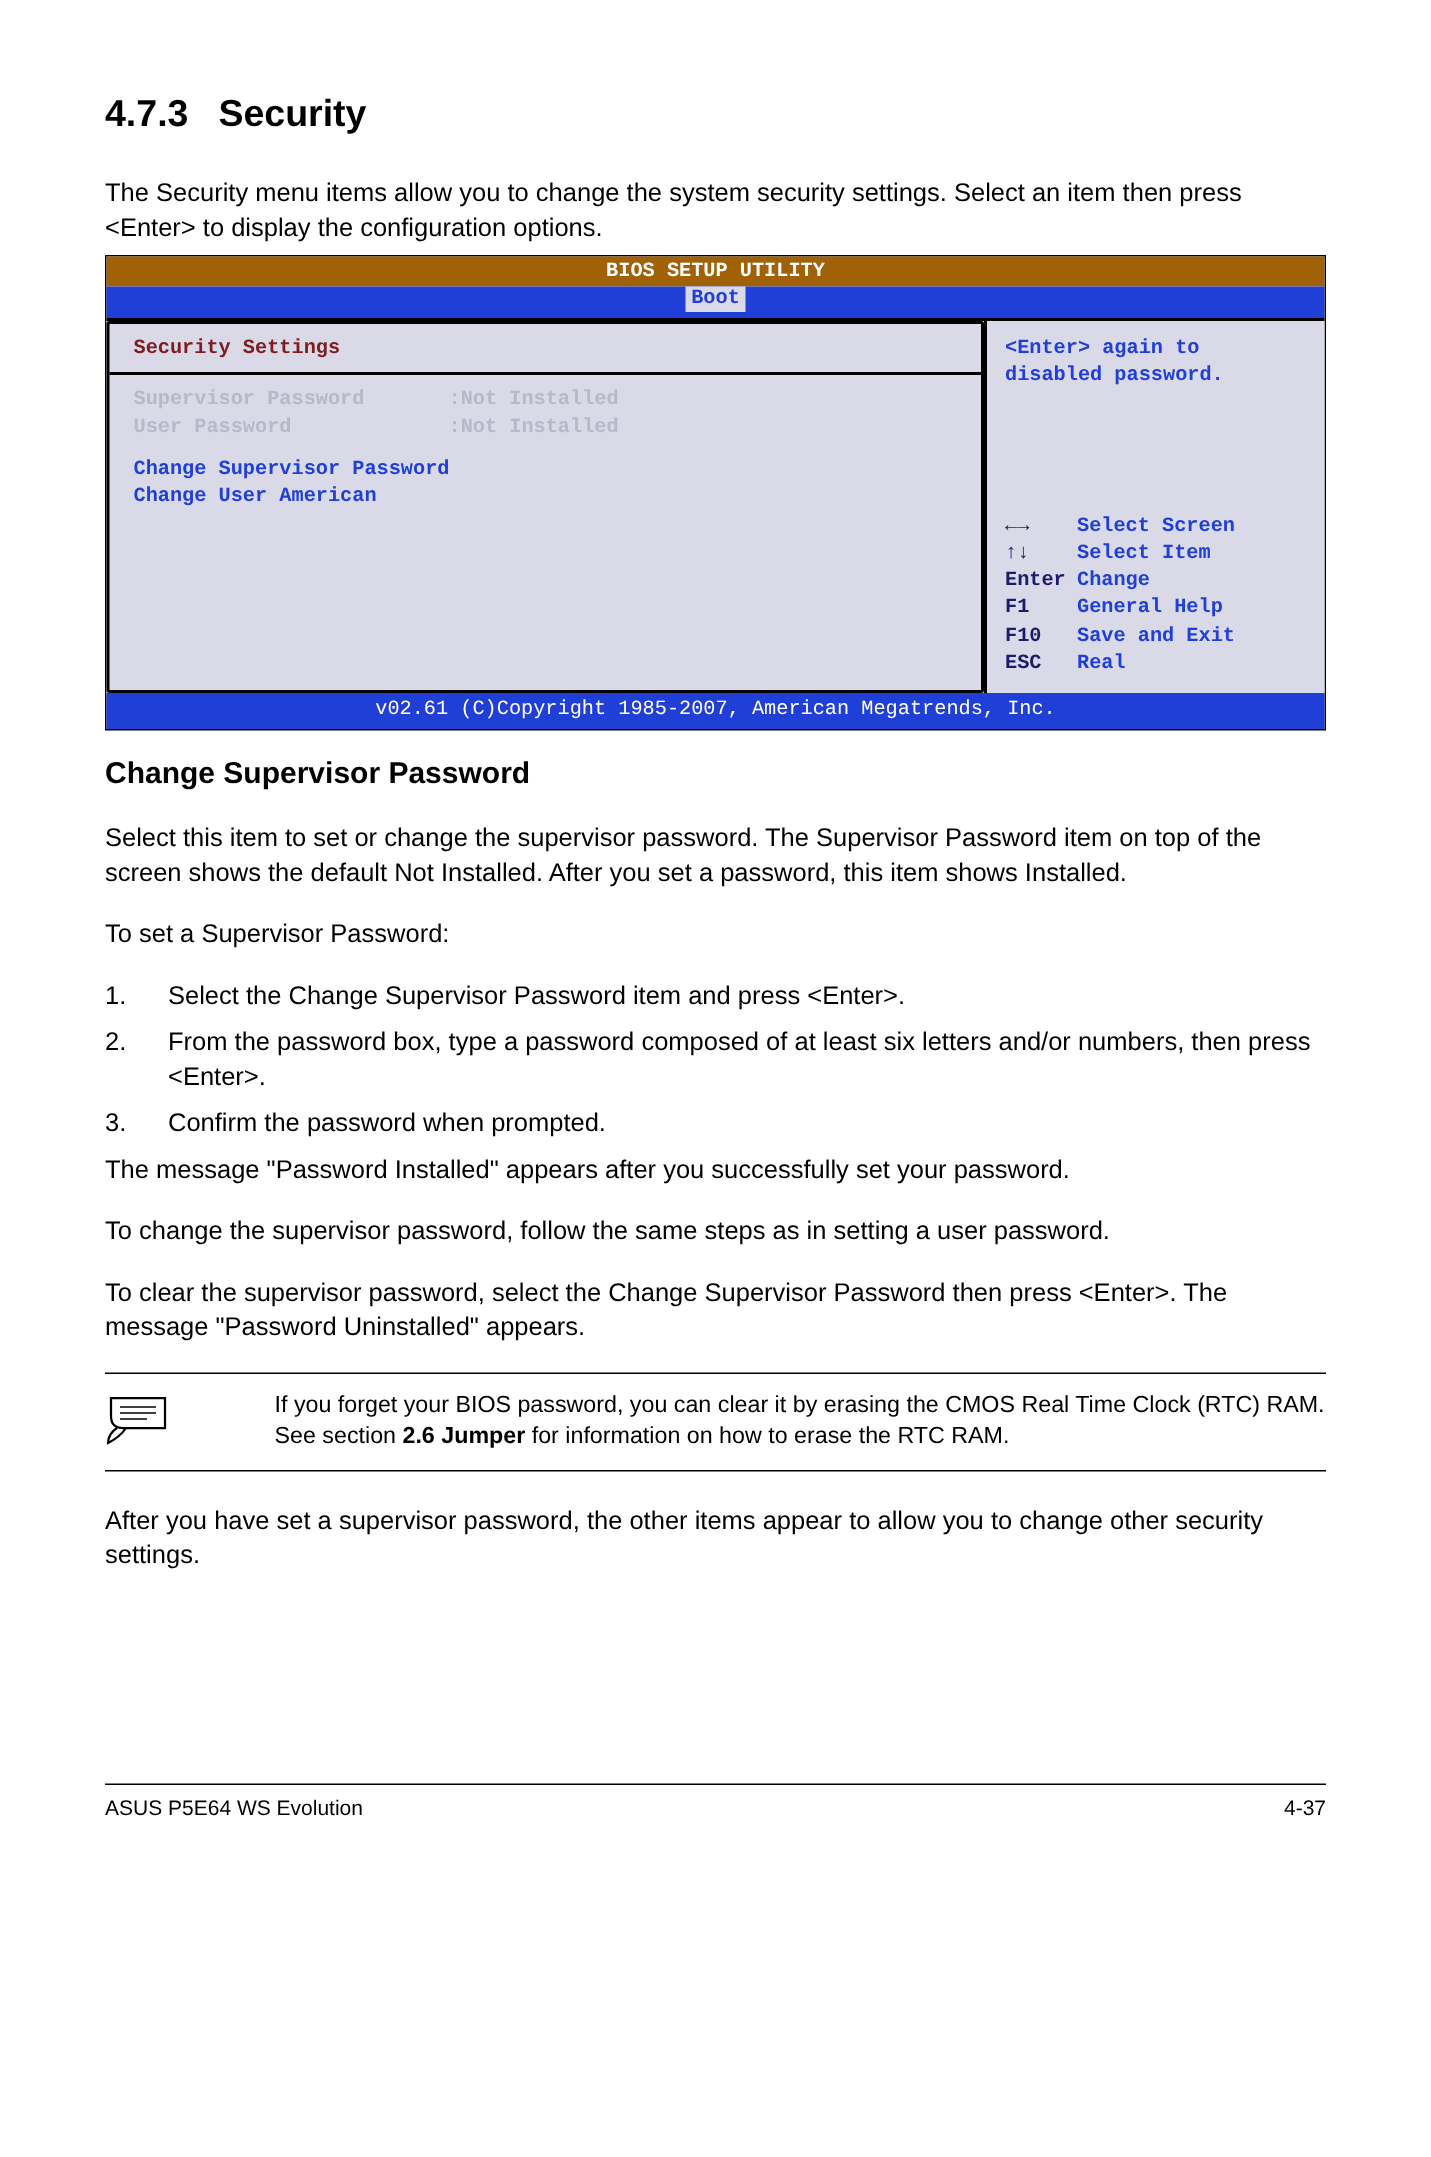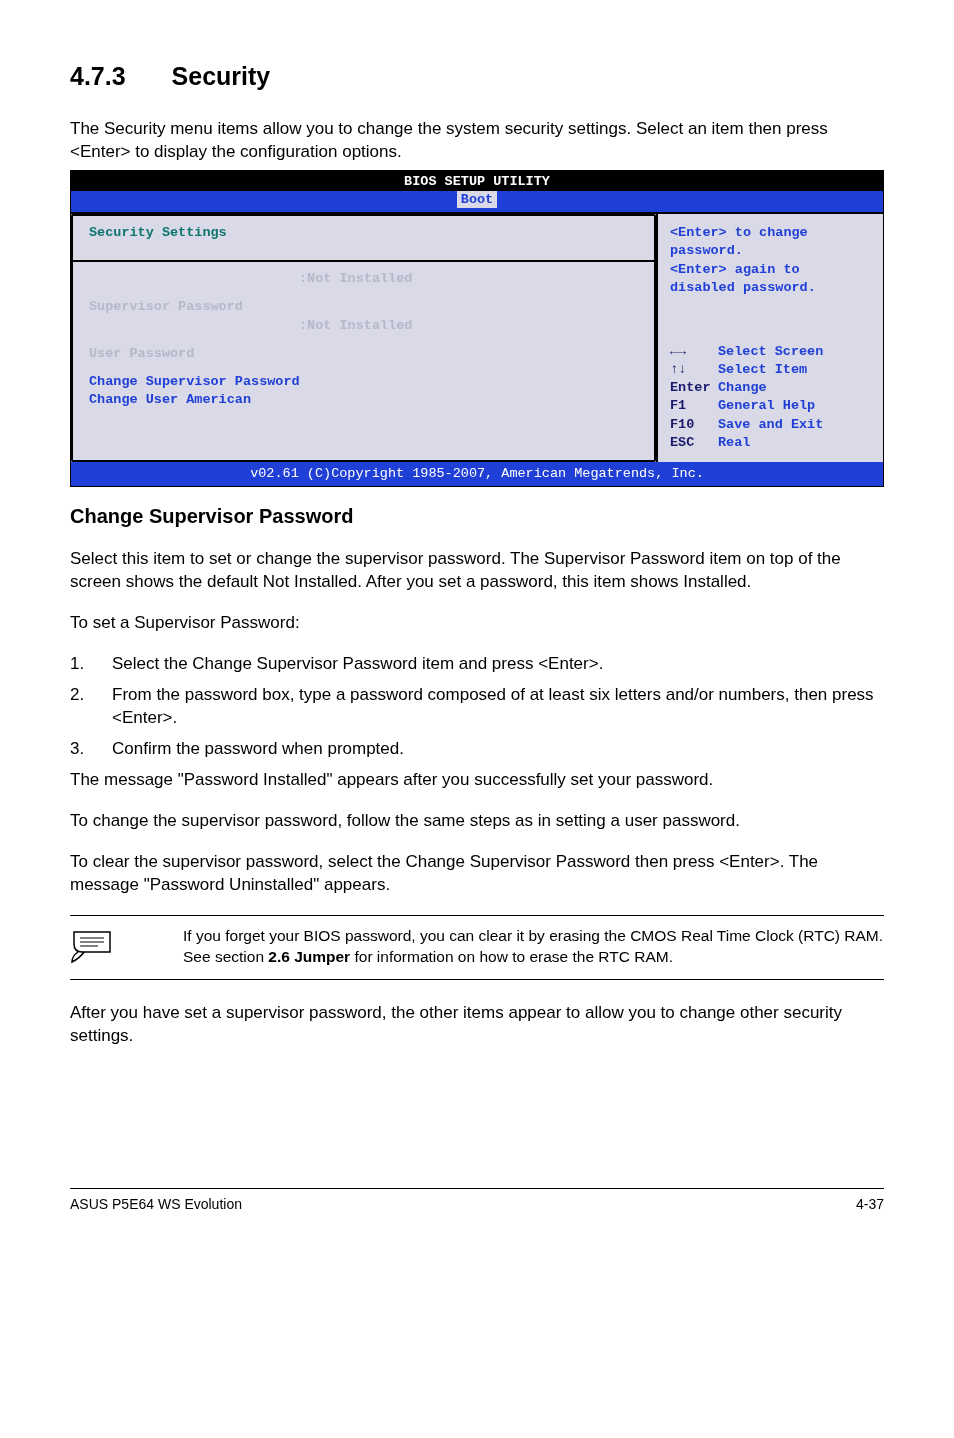--- a/index.html
+++ b/index.html
@@ -10,21 +10,21 @@
     padding: 60px 70px 40px 70px;
     color: #000;
     font-size: 17px;
     line-height: 1.35;
   }
   .section-heading {
     font-size: 25px;
     font-weight: bold;
     margin-bottom: 24px;
   }
-  .section-heading .num { display: inline-block; margin-right: 46px; }
+  .section-heading .num { display: inline-block; margin-right: 20px; }
   .para { margin-bottom: 6px; }
   .para-sp { margin-bottom: 18px; }
   .subheading { font-size: 20px; font-weight: bold; margin-top: 16px; margin-bottom: 18px; }
   ol.steps { list-style: none; margin-bottom: 4px; }
   ol.steps li { display: flex; margin-bottom: 8px; }
   ol.steps li .snum { width: 42px; flex-shrink: 0; }
   ol.steps li .stext { flex: 1; }
   .notebox {
     border-top: 1px solid #000;
     border-bottom: 1px solid #000;
@@ -46,21 +46,21 @@
   }
 
   
   .bios {
     width: 100%;
     border: 1px solid #000;
     margin-bottom: 10px;
     margin-top: 4px;
   }
   .bios .titlebar {
-    background: #000000;
+    background: #a16207;
     color: #fff;
     text-align: center;
     font-family: "Courier New", monospace;
     font-size: 13.5px;
     font-weight: bold;
     padding: 2px 0 0 0;
   }
   .bios .menubar {
     background: #1f3fd6;
     color: #fff;
@@ -92,29 +92,29 @@
   }
   .bios .left .innerbox {
     border: 2px solid #000;
     border-radius: 2px;
     padding: 0;
     margin: -10px -16px;
     height: 100%;
     min-height: 248px;
   }
   .bios .left .content { padding: 8px 16px; }
-  .bios .left .title { color: #0f766e; margin-bottom: 18px; }
+  .bios .left .title { color: #7f1d1d; margin-bottom: 6px; }
   .bios .left hr {
     border: none;
     border-top: 2px solid #000;
     margin: 4px -16px 8px -16px;
   }
   .bios .left .disabled { color: #b7b8c8; }
   .bios .left .row { display: flex; }
-  .bios .left .row .lbl { width: 210px; margin-top: 28px; }
+  .bios .left .row .lbl { width: 210px; }
   .bios .left .active { color: #1f3fd6; margin-top: 10px; }
   .bios .right {
     width: 225px;
     padding: 10px 12px;
     font-family: "Courier New", monospace;
     font-size: 13.5px;
     font-weight: bold;
     color: #1f3fd6;
     display: flex;
     flex-direction: column;
@@ -165,21 +165,20 @@
           </div>
           <div class="active">
             <div>Change Supervisor Password</div>
             <div>Change User American</div>
           </div>
         </div>
       </div>
     </div>
     <div class="right">
       <div>
-        <div>&lt;Enter&gt; to change password.</div>
         <div>&lt;Enter&gt; again to disabled password.</div>
       </div>
       <div class="keys">
         <div class="krow">
             <span class="k arrows-lr">←→</span>
             <span>Select Screen</span>
           </div>
         <div class="krow">
             <span class="k">↑↓</span>
             <span>Select Item</span>

